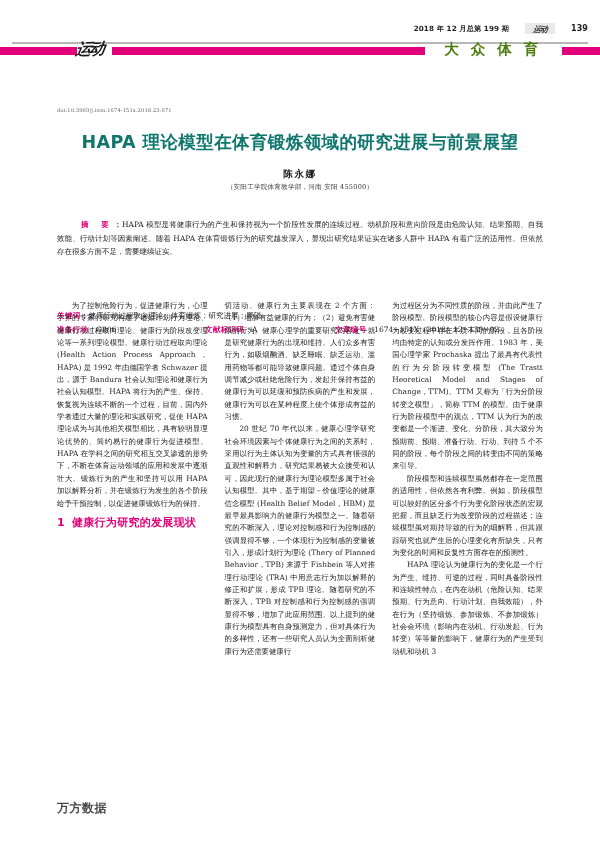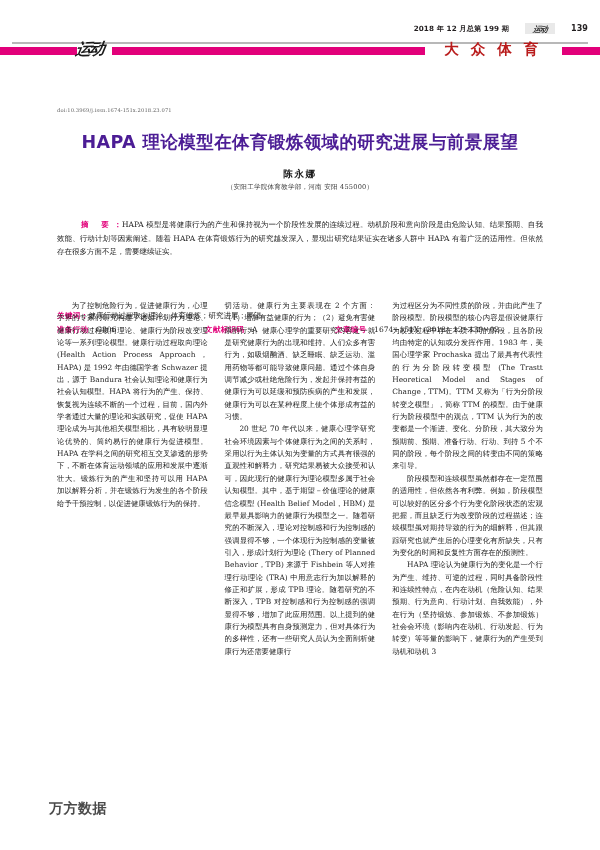--- a/index.html
+++ b/index.html
@@ -108,21 +108,21 @@
   }
   .brand-right {
     position: absolute;
     left: 428px;
     top: 18px;
     width: 130px;
     text-align: center;
     font-family: "DejaVu Sans", "Liberation Sans", sans-serif;
     font-weight: 700;
     font-size: 14.5px;
-    color: #b91c1c;
+    color: #4d7c0f;
     letter-spacing: 3.5px;
     white-space: nowrap;
     line-height: 18px;
   }
 
   
   .doi {
     position: absolute;
     left: 57px;
     top: 107px;
@@ -135,21 +135,21 @@
 
   
   .title {
     position: absolute;
     left: 0; right: 0;
     top: 130px;
     text-align: center;
     font-family: "DejaVu Sans", "Liberation Sans", sans-serif;
     font-weight: 700;
     font-size: 17.5px;
-    color: #4c1d95;
+    color: #0f766e;
     letter-spacing: 0.4px;
     white-space: nowrap;
   }
 
   .author {
     position: absolute;
     left: 0; right: 0;
     top: 168px;
     text-align: center;
     font-family: "DejaVu Serif", "Liberation Serif", serif;
@@ -255,25 +255,25 @@
     line-height: 11.5px;
     color: #1c1c1c;
     white-space: nowrap;
   }
   .fn-line.wrap { white-space: normal; }
   .fn-lbl { color: #e2007a; font-weight: 700; }
 
   
   .watermark {
     position: absolute;
-    left: 49px;
+    left: 57px;
     top: 800px;
     font-family: "DejaVu Sans", "Liberation Sans", sans-serif;
     font-weight: 700;
-    font-size: 14px;
+    font-size: 12px;
     color: #4a4a4a;
     letter-spacing: 0.5px;
   }
 </style>
 </head>
 <body>
 
 <div class="header-wrap">
 
   <div class="header-line">
@@ -310,20 +310,23 @@
 
 <div class="meta-line meta-cls">
   <span class="seg seg-a"><span class="lbl">准备行动</span><span>：G806</span></span><span class="seg seg-b"><span class="lbl">文献标识码</span><span>：A</span></span><span class="seg"><span class="lbl">文章编号</span><span>：1674−151X（2018）12−139−02</span></span>
 </div>
 
 <div class="cols">
 
   <div class="col">
     <p>为了控制危险行为，促进健康行为，心理学界的专家们研究构建了诸如计划行为理论、健康行动过程取向理论、健康行为阶段改变理论等一系列理论模型。健康行动过程取向理论 (Health Action Process Approach，HAPA) 是 1992 年由德国学者 Schwazer 提出，源于 Bandura 社会认知理论和健康行为社会认知模型。HAPA 将行为的产生、保持、恢复视为连续不断的一个过程，目前，国内外学者通过大量的理论和实践研究，促使 HAPA 理论成为与其他相关模型相比，具有较明显理论优势的、简约易行的健康行为促进模型。HAPA 在学科之间的研究相互交叉渗透的形势下，不断在体育运动领域的应用和发展中逐渐壮大。锻炼行为的产生和坚持可以用 HAPA 加以解释分析，并在锻炼行为发生的各个阶段给予干预控制，以促进健康锻炼行为的保持。</p>
 
+    <h2 class="sec">
+      <span class="num">1</span><span>健康行为研究的发展现状</span>
+    </h2>
 
 
   </div>
 
   <div class="col">
     <p class="noind">切活动。健康行为主要表现在 2 个方面：（1）增加有益健康的行为；（2）避免有害健康的行为。健康心理学的重要研究内容之一就是研究健康行为的出现和维持。人们众多有害行为，如吸烟酗酒、缺乏睡眠、缺乏运动、滥用药物等都可能导致健康问题。通过个体自身调节减少或杜绝危险行为，发起并保持有益的健康行为可以延缓和预防疾病的产生和发展，健康行为可以在某种程度上使个体形成有益的习惯。</p>
     <p>20 世纪 70 年代以来，健康心理学研究社会环境因素与个体健康行为之间的关系时，采用以行为主体认知为变量的方式具有很强的直观性和解释力，研究结果易被大众接受和认可，因此现行的健康行为理论模型多属于社会认知模型。其中，基于期望－价值理论的健康信念模型 (Health Belief Model，HBM) 是最早最具影响力的健康行为模型之一。随着研究的不断深入，理论对控制感和行为控制感的强调显得不够，一个体现行为控制感的变量被引入，形成计划行为理论 (Thery of Planned Behavior，TPB) 来源于 Fishbein 等人对推理行动理论 (TRA) 中用意志行为加以解释的修正和扩展，形成 TPB 理论。随着研究的不断深入，TPB 对控制感和行为控制感的强调显得不够，增加了此应用范围。以上提到的健康行为模型具有自身预测定力，但对具体行为的多样性，还有一些研究人员认为全面剖析健康行为还需要健康行</p>
   </div>
 
   <div class="col">

